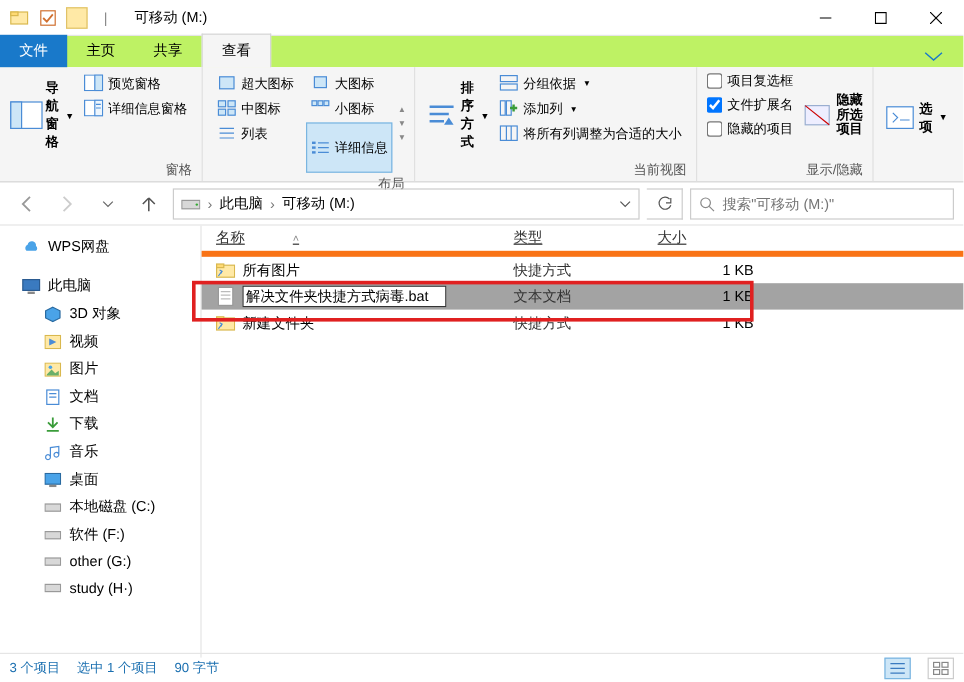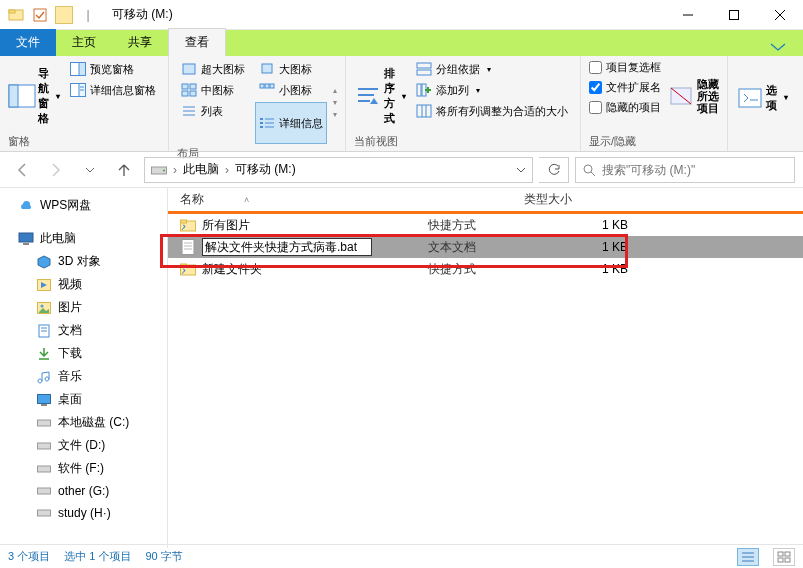--- a/index.html
+++ b/index.html
@@ -18,21 +18,21 @@
 .tabs { height: 26px; display: flex; align-items: flex-end; background: #bef264; }
 .tab { padding: 5px 16px; font-size: 12px; cursor: pointer; }
 .tab-file { background: #1979ca; color: #fff; }
 .tab-active { background: #f5f5f5; border-top: 1px solid #d6d6d6; border-left: 1px solid #d6d6d6; border-right: 1px solid #d6d6d6; }
 .tabs .help-dd { margin-left: auto; margin-right: 12px; padding: 4px; }
 
 
 .ribbon { background: #f5f5f5; border-bottom: 1px solid #d6d6d6; display: flex; height: 96px; }
 .rgroup { border-right: 1px solid #e0e0e0; padding: 4px 8px 2px 8px; display: flex; flex-direction: column; justify-content: space-between; }
 .rgroup-body { display: flex; gap: 6px; flex: 1; }
-.rgroup-label { text-align: left; font-size: 11px; color: #555; padding-top: 2px; }
+.rgroup-label { text-align: right; font-size: 11px; color: #555; padding-top: 2px; }
 .rbtn-big { display: flex; align-items: center; justify-content: center; width: 52px; font-size: 11px; text-align: left; gap: 2px; font-weight: bold; }
 .rbtn-big .ico { width: 32px; height: 28px; display: flex; align-items: center; justify-content: center; }
 .rcol { display: flex; flex-direction: column; gap: 3px; }
 .rbtn-sm { display: flex; align-items: center; gap: 4px; font-size: 11px; padding: 1px 4px; white-space: nowrap; }
 .rbtn-sm .ico { width: 16px; height: 16px; display: flex; align-items: center; justify-content: center; }
 .rbtn-sm.sel { background: #cde6f7; border: 1px solid #7ab5e0; padding: 12px 3px; }
 .chk { display: flex; align-items: center; gap: 4px; font-size: 11px; justify-content: space-between; }
 .chk input { width: 13px; height: 13px; }
 
 
@@ -49,23 +49,23 @@
 
 
 .body { display: flex; height: 360px; }
 .sidebar { width: 168px; border-right: 1px solid #e5e5e5; overflow: hidden; padding-top: 6px; }
 .tree-item { display: flex; align-items: center; gap: 6px; padding: 3px 4px 3px 18px; font-size: 12px; white-space: nowrap; }
 .tree-item .ico { width: 16px; height: 16px; display: flex; align-items: center; justify-content: center; }
 .tree-item.l2 { padding-left: 36px; }
 .tree-sep { height: 10px; }
 
 .filearea { flex: 1; display: flex; flex-direction: column; }
-.cols { display: flex; border-bottom: 3px solid #f97316; height: 26px; align-items: center; font-size: 12px; color: #333; }
+.cols { display: flex; border-bottom: 5px solid #f97316; height: 26px; align-items: center; font-size: 12px; color: #333; text-decoration: underline; }
 .col-name { width: 260px; padding-left: 12px; display: flex; align-items: center; gap: 40px; }
-.col-type { width: 120px; text-align: right; }
+.col-type { width: 120px; }
 .col-size { width: 100px; }
 .rows { flex: 1; position: relative; }
 .filerow { display: flex; align-items: center; height: 22px; font-size: 12px; }
 .filerow .c-name { width: 260px; padding-left: 12px; display: flex; align-items: center; gap: 6px; }
 .filerow .c-type { width: 120px; color: #333; }
 .filerow .c-size { width: 100px; text-align: right; padding-right: 20px; }
 .filerow.selected { background: #a3a3a3; }
 .file-ico { width: 16px; height: 16px; display: inline-flex; align-items: center; justify-content: center; }
 .rename-input { border: 1px solid #333; font-size: 12px; padding: 0 2px; width: 170px; height: 18px; outline: none; }
 
@@ -498,28 +498,20 @@
           </svg>
         </span>
         <span>本地磁盘 (C:)</span>
       </div>
     <div class="tree-item l2">
         <span class="ico">
           <svg width="14" height="10">
             <rect x="0.5" y="2" width="13" height="6" fill="#d8d8d8" stroke="#999"></rect>
           </svg>
         </span>
-        <span>文件 (D:)</span>
-      </div>
-    <div class="tree-item l2">
-        <span class="ico">
-          <svg width="14" height="10">
-            <rect x="0.5" y="2" width="13" height="6" fill="#d8d8d8" stroke="#999"></rect>
-          </svg>
-        </span>
         <span>软件 (F:)</span>
       </div>
     <div class="tree-item l2">
         <span class="ico">
           <svg width="14" height="10">
             <rect x="0.5" y="2" width="13" height="6" fill="#d8d8d8" stroke="#999"></rect>
           </svg>
         </span>
         <span>other (G:)</span>
       </div>

